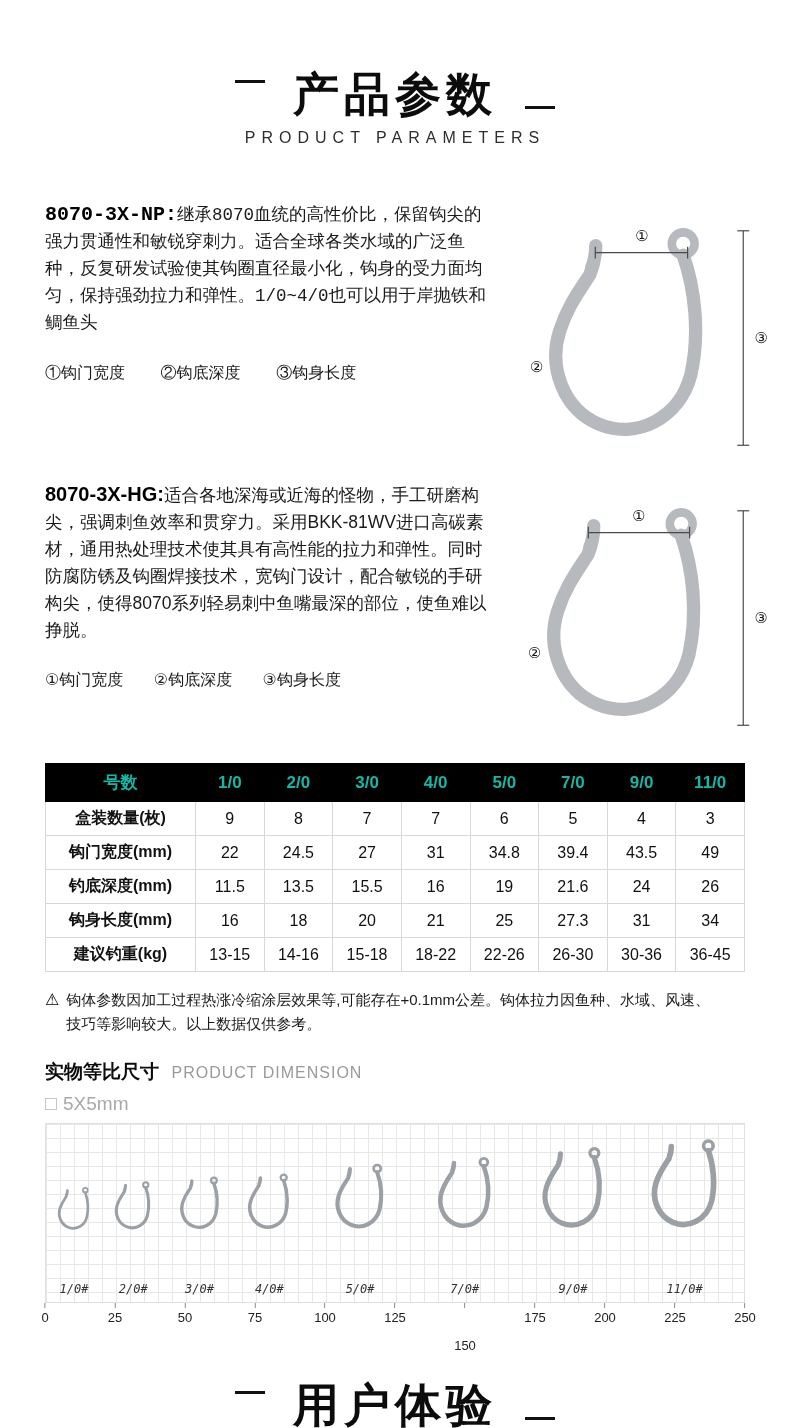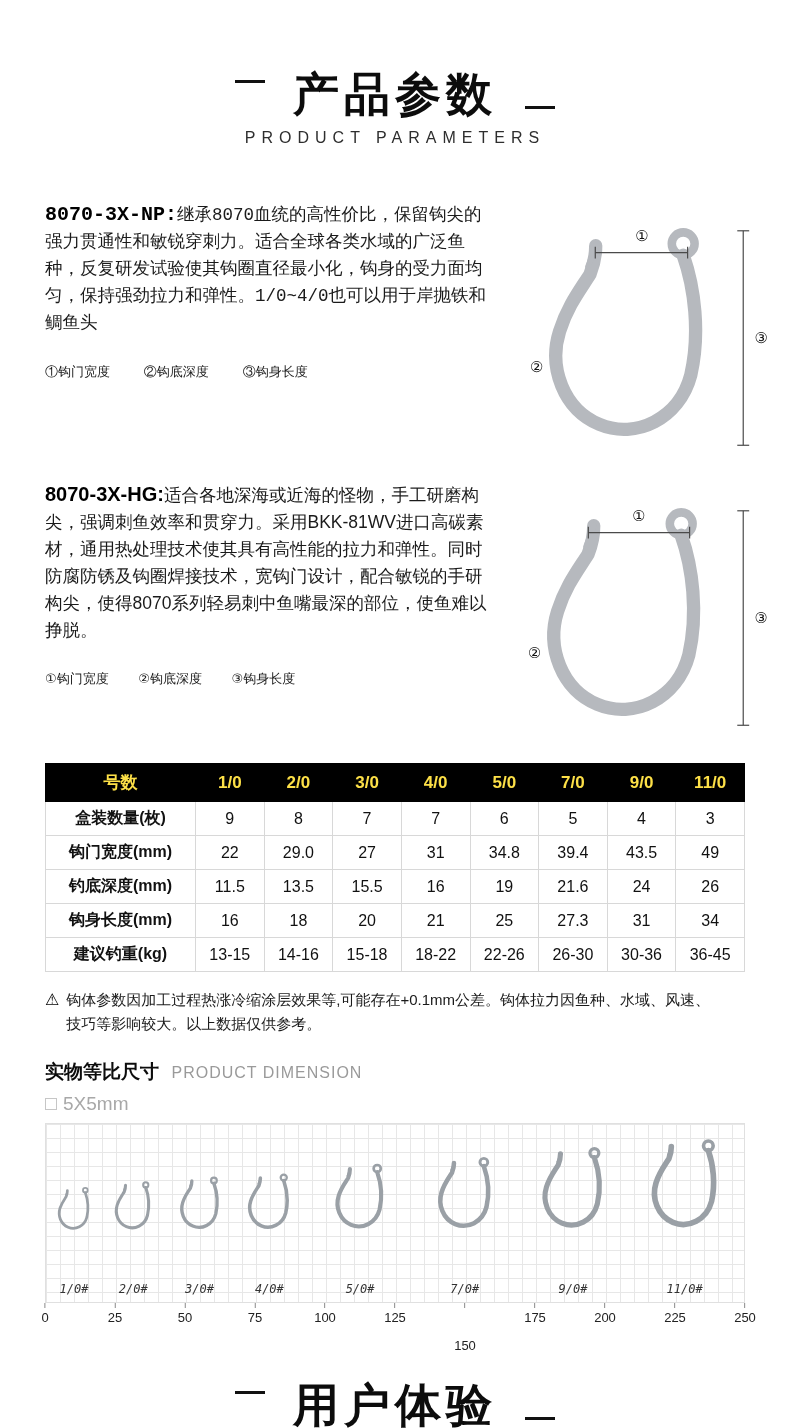--- a/index.html
+++ b/index.html
@@ -20,33 +20,33 @@
 
   .header-block { padding-top:68px; }
 
   
   .product { display:flex; align-items:flex-start; padding:0 30px 0 45px; }
   .product-1 { margin-top:54px;font-family:Liberation Mono, monospace; }
   .product-2 { margin-top:24px; }
   .product-text { width:448px; flex:0 0 auto; }
   .desc { margin:0; font-size:17.5px; line-height:27px; color:#1a1a1a; }
   .model { font-size:20px; font-weight:700; color:#000; }
-  .legend { margin-top:26px; font-size:13px; color:#1a1a1a; }
+  .legend { margin-top:26px; font-size:16px; color:#1a1a1a; }
   .legend-item { margin-right:26px; }
   .product-figure { flex:1; display:flex; justify-content:flex-end; }
 
   .diagram { display:block; }
   .hook-metal { color:#b6b9be; }
   .dim { stroke:#4a4a4a; stroke-width:1.2; }
   .callout { font-size:15px; fill:#111; text-anchor:middle; }
 
   
   .table-wrap { margin:26px 45px 0; }
   table.spec { width:100%; border-collapse:collapse; text-align:center; table-layout:fixed; }
-  table.spec thead th { background:#000; color:#fde047; font-size:17px; font-weight:700; padding:7px 0; border:1px solid #000; }
+  table.spec thead th { background:#000; color:#14b8a6; font-size:17px; font-weight:700; padding:7px 0; border:1px solid #000; }
   table.spec tbody td { border:1px solid #d8d8d8; font-size:16px; padding:6px 0; color:#111; }
   table.spec tbody td.row-label { font-weight:700; font-size:16px; }
 
   
   .notice { margin:16px 45px 0; display:flex; gap:7px; font-size:15px; line-height:1.55; color:#1a1a1a; }
   .warn-icon { font-size:16px; line-height:1.45; color:#000; flex:0 0 auto; }
 
   
   .dim-header { margin:24px 45px 0; }
   .dim-title-cn { font-size:19px; font-weight:700; color:#0c0c0c; }
@@ -180,21 +180,21 @@
             <td>7</td>
             <td>7</td>
             <td>6</td>
             <td>5</td>
             <td>4</td>
             <td>3</td>
           </tr>
           <tr>
             <td class="row-label">钩门宽度(mm)</td>
             <td>22</td>
-            <td>29.0</td>
+            <td>24.5</td>
             <td>27</td>
             <td>31</td>
             <td>34.8</td>
             <td>39.4</td>
             <td>43.5</td>
             <td>49</td>
           </tr>
           <tr>
             <td class="row-label">钓底深度(mm)</td>
             <td>11.5</td>

